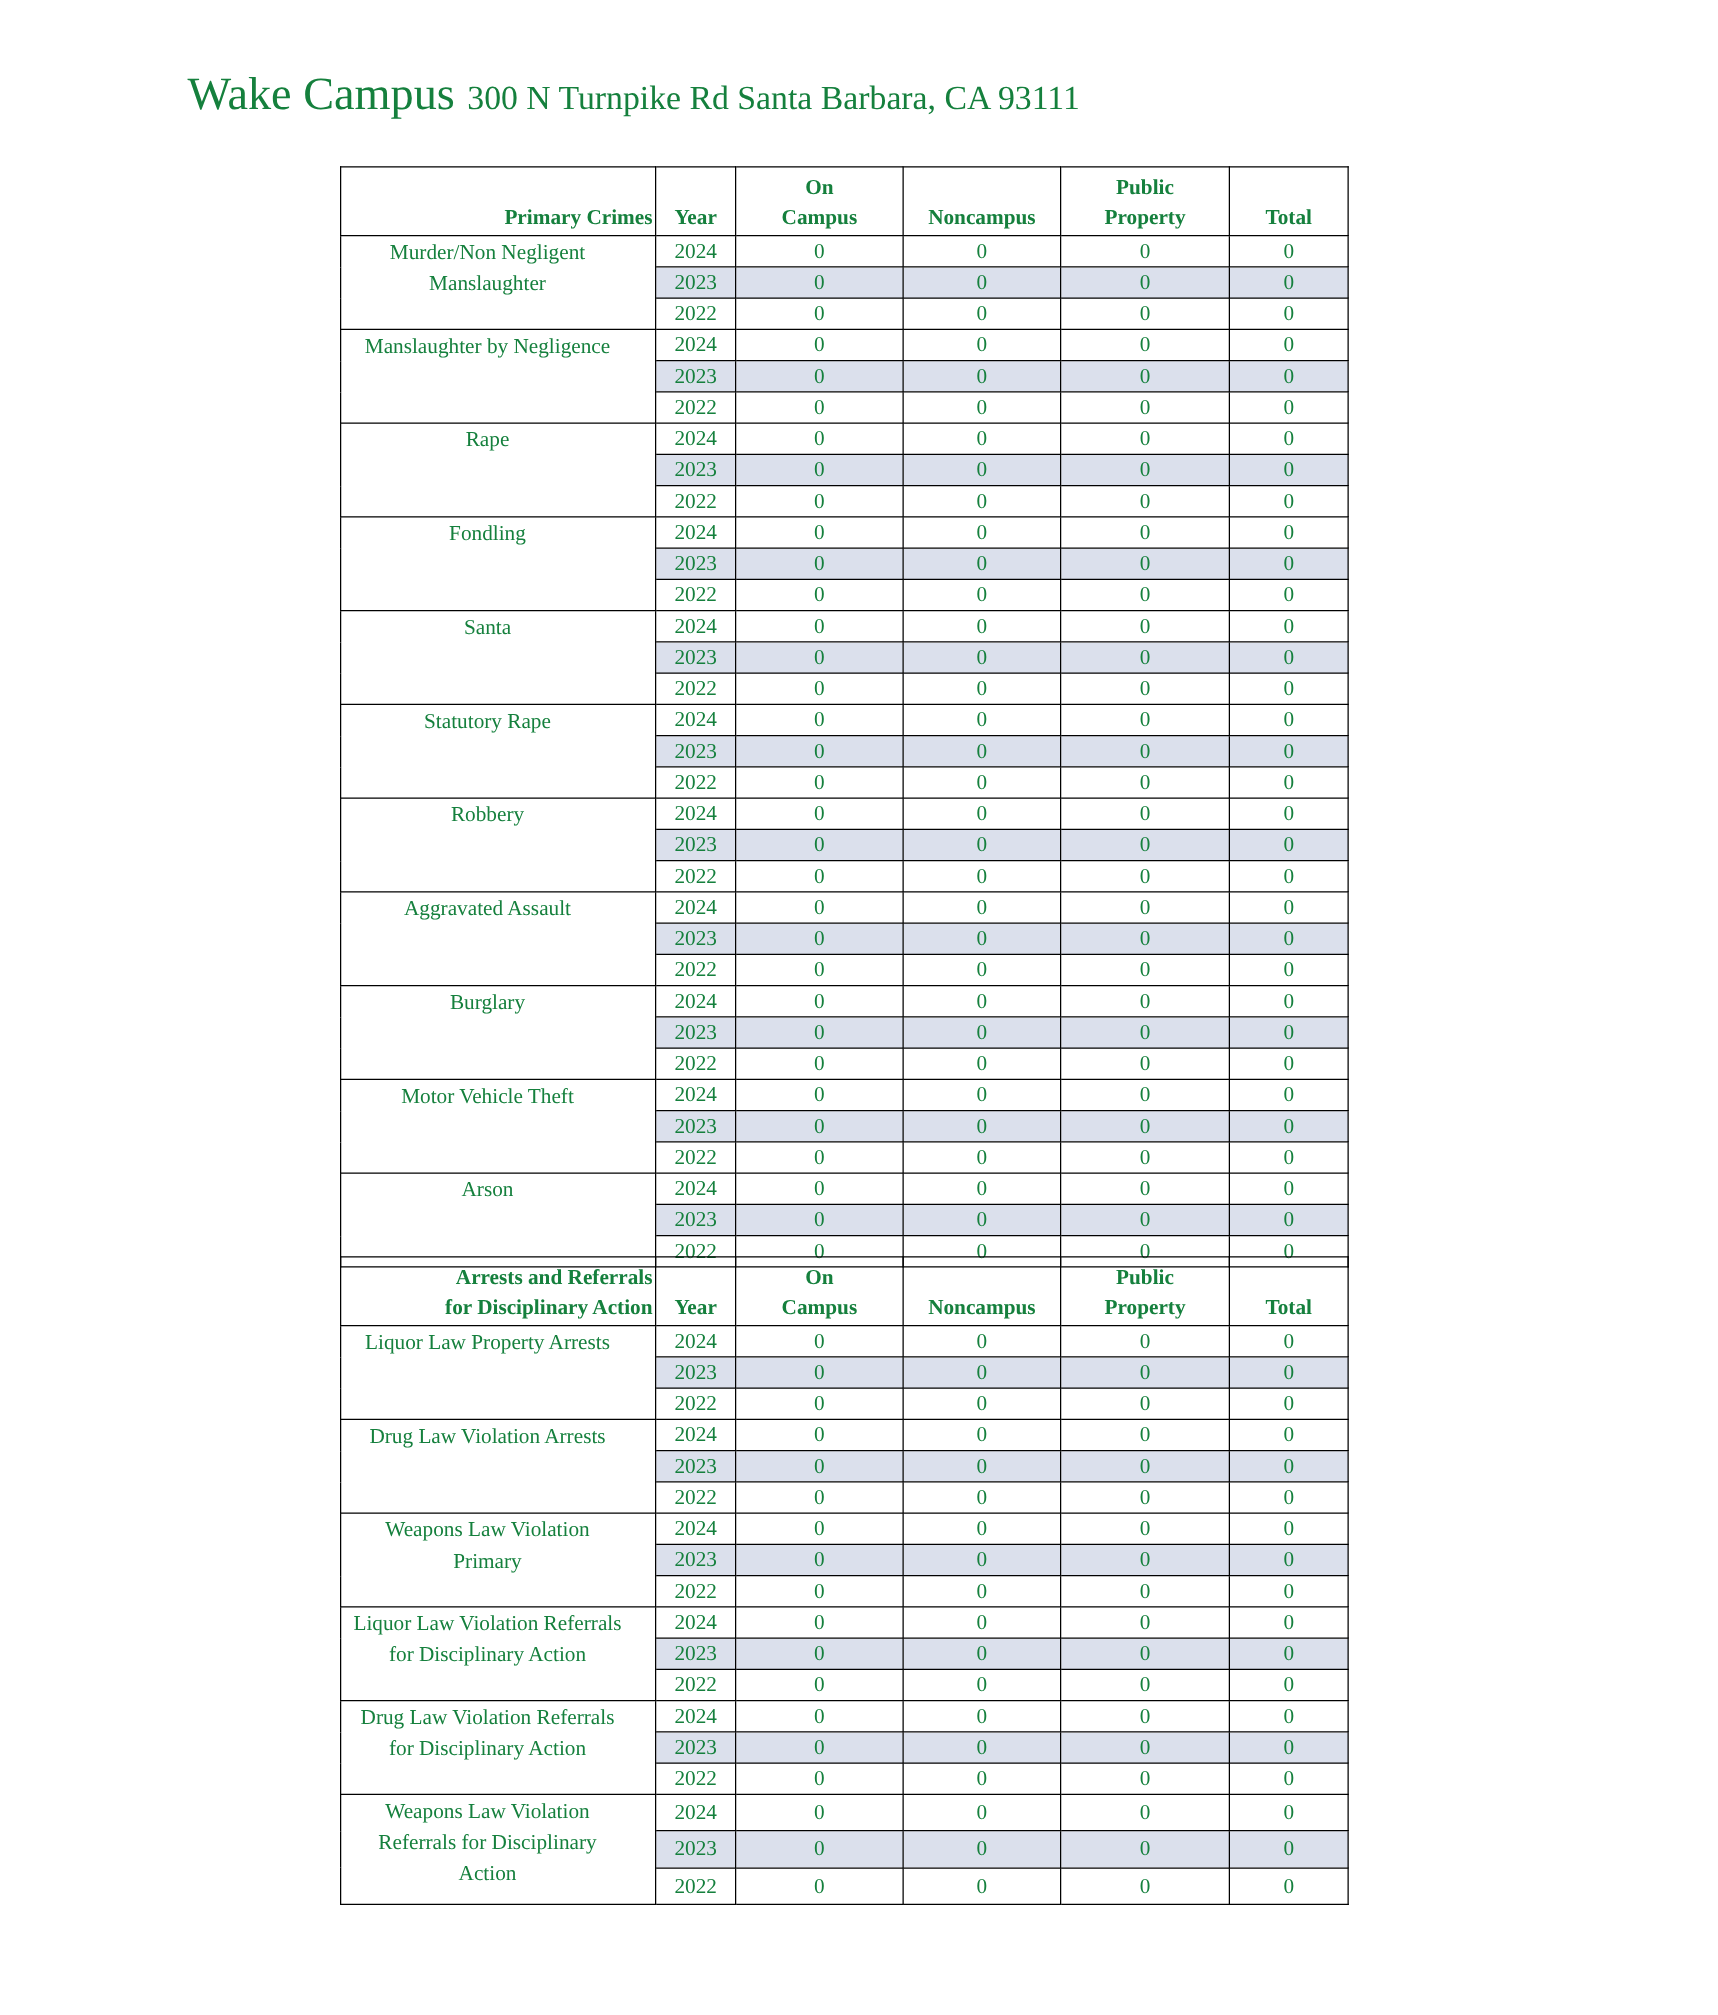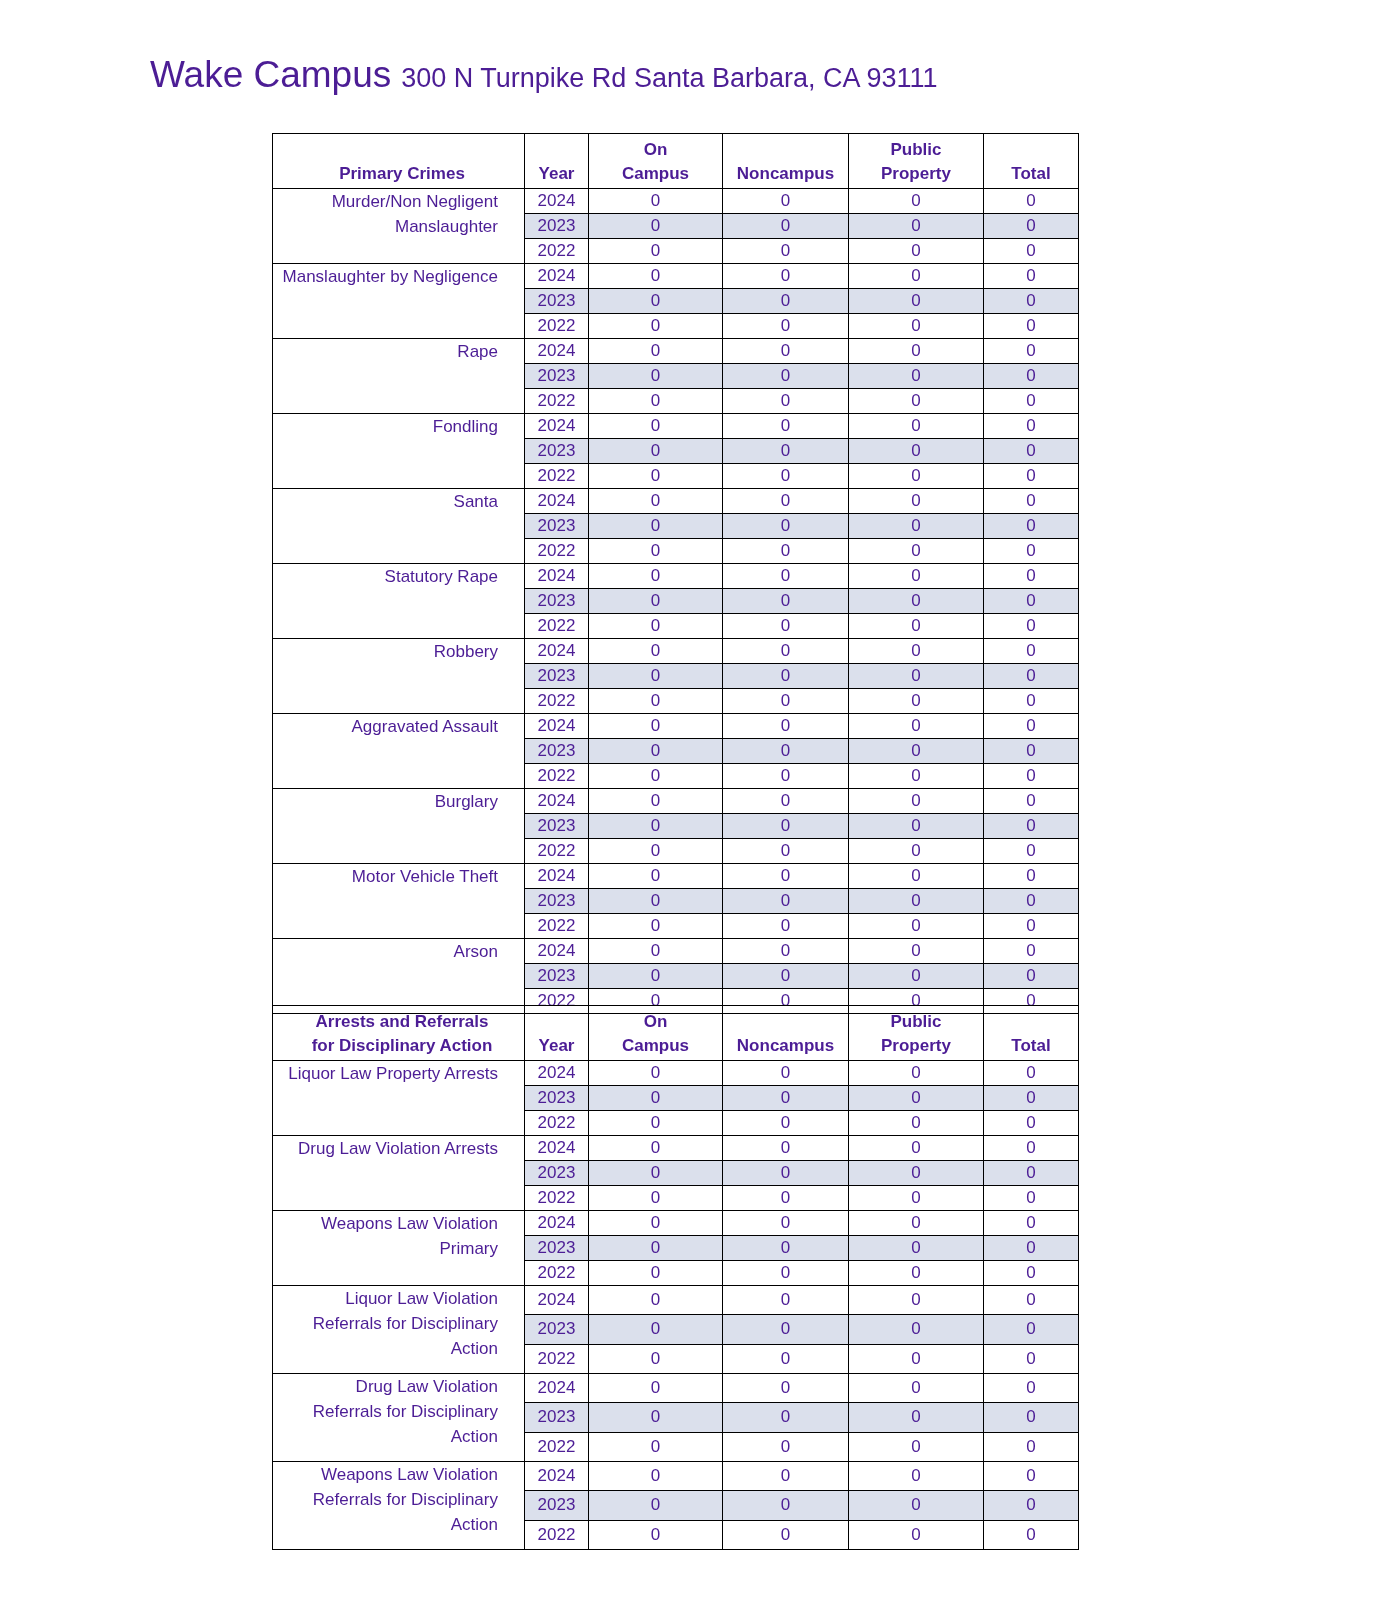--- a/index.html
+++ b/index.html
@@ -1,22 +1,22 @@
 <!DOCTYPE html>
 <html style="--hl: #dbe0ec;"><head>
 <meta charset="utf-8">
 <style>
   html,body{margin:0;padding:0;background:#ffffff;}
   .page{
     position:relative;
     width:1246px;
     height:1612px;
     background:#ffffff;
-    font-family:Liberation Sans, sans-serif;
-    color:#4c1d95;
+    font-family:Liberation Serif, serif;
+    color:#15803d;
     overflow:hidden;
   }
   .doc-title{
     position:absolute;
     left:150px;
     top:54px;
     white-space:nowrap;
   }
   .campus-name{font-size:37px;}
   .campus-address{font-size:27px;margin-left:10px;}
@@ -35,32 +35,32 @@
     overflow:hidden;
   }
   table.stats thead th{
     font-weight:bold;
     vertical-align:bottom;
     height:52px;
     line-height:24px;
     padding:0 2px 2px 2px;
   }
   table.stats thead th.cat-h{
-    text-align:center;
+    text-align:right;
     padding-left:9px;
   }
   table.stats td{
     height:24px;
     line-height:24px;
     text-align:center;
     padding:0;
     vertical-align:middle;
   }
   table.stats td.cat{
-    text-align:right;
+    text-align:center;
     vertical-align:top;
     line-height:25px;
     padding:0 26px 12px 9px;
     height:auto;
   }
   table.stats td.yr{letter-spacing:0px;}
   table.stats tr.hl td{background:var(--hl, #dbe0ec);}
 </style>
 </head>
 <body>

